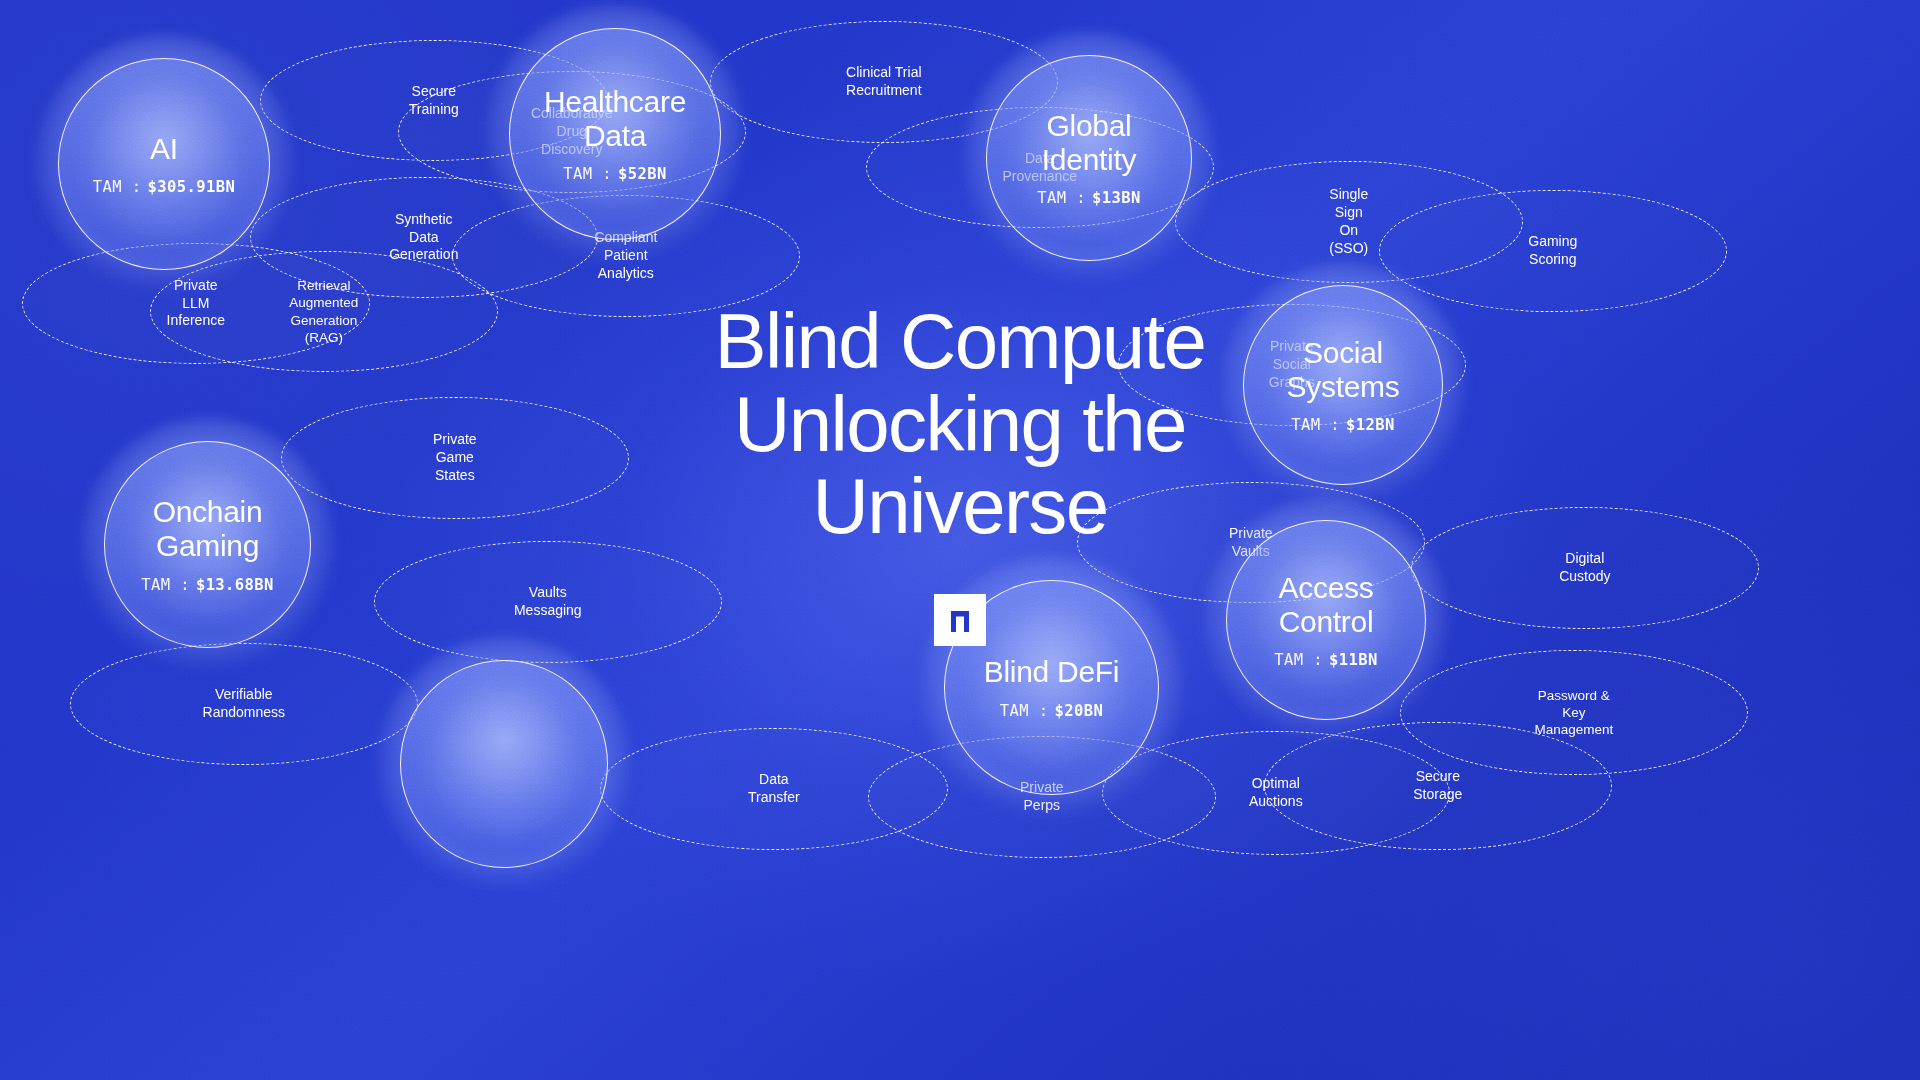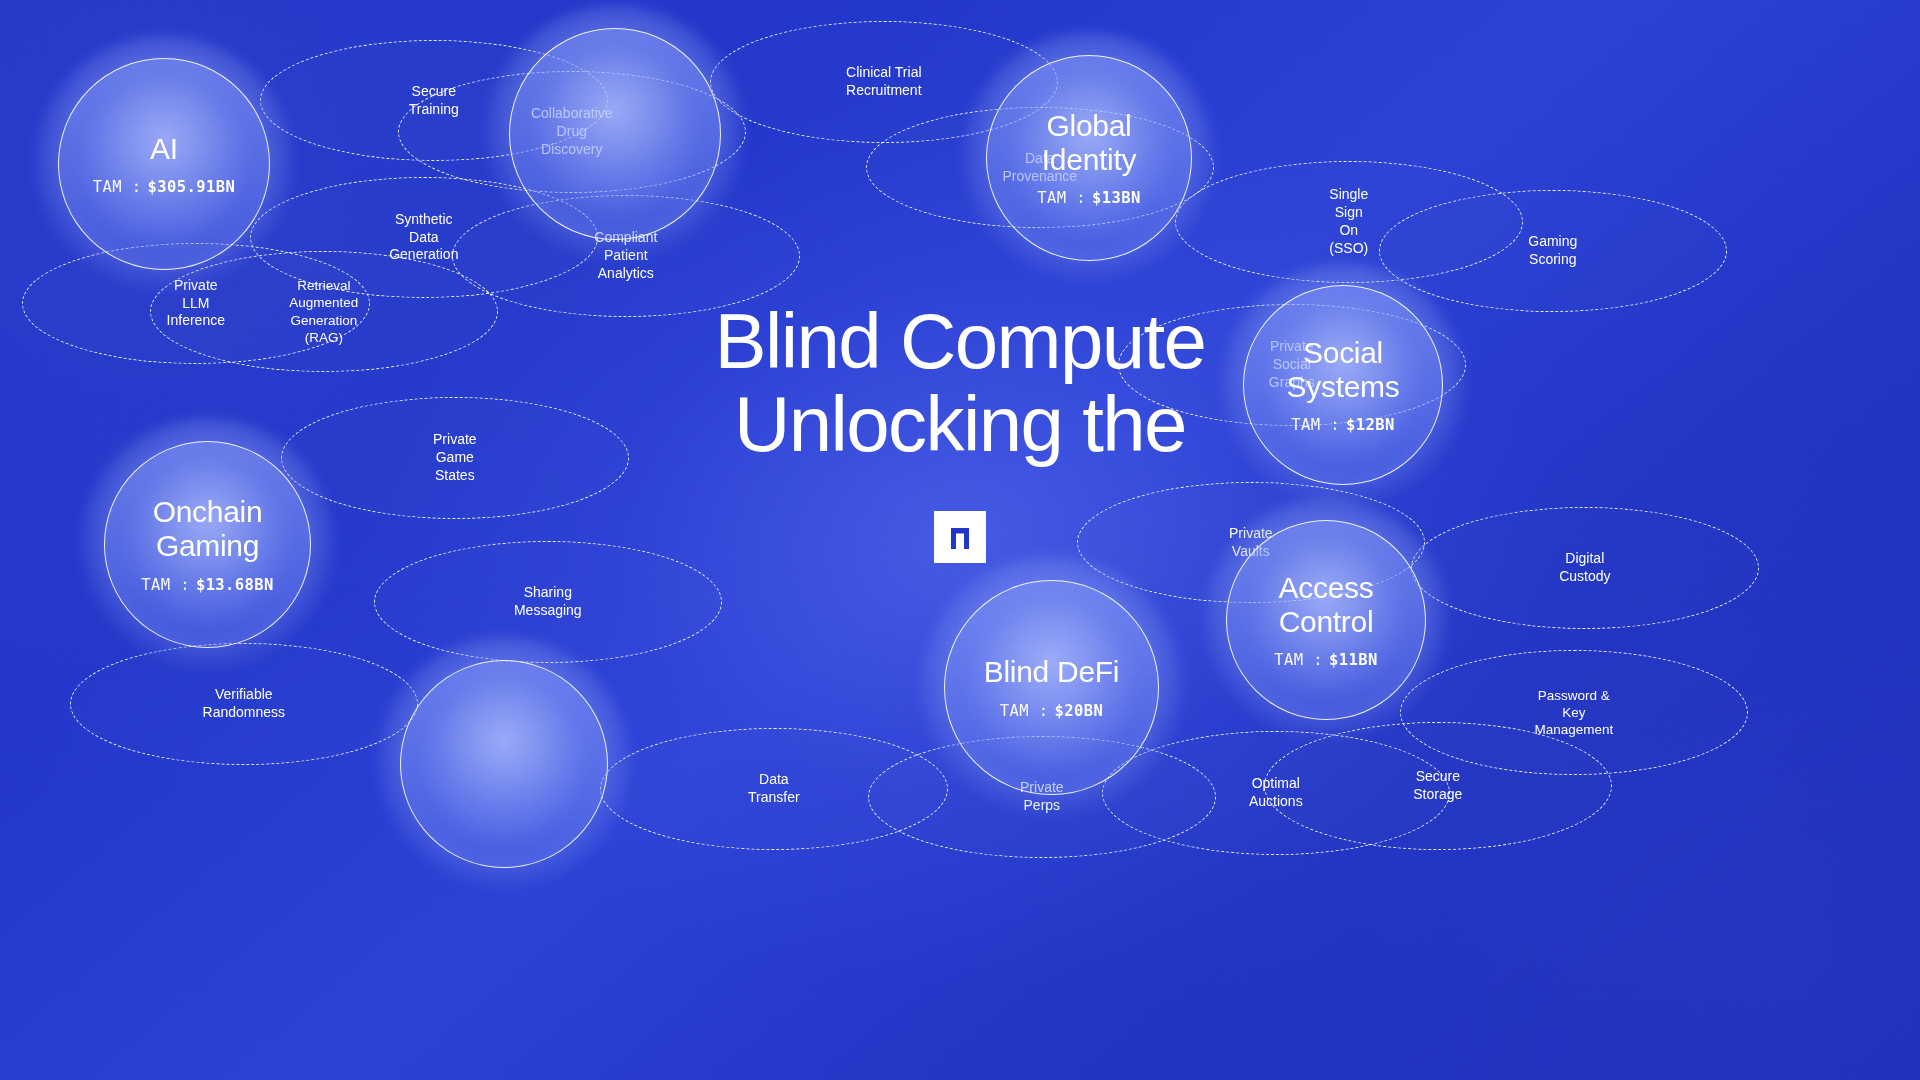--- a/index.html
+++ b/index.html
@@ -159,21 +159,21 @@
     <span style="white-space:pre-line">Private
 Game States</span>
   </div>
 
   <div class="node sat" style="left:70px;top:643px;width:122px;height:122px;">
     <span style="white-space:pre-line">Verifiable
 Randomness</span>
   </div>
 
   <div class="node sat" style="left:374px;top:541px;width:122px;height:122px;">
-    <span style="white-space:pre-line">Sharing
+    <span style="white-space:pre-line">Vaults
 Messaging</span>
   </div>
 
   <div class="node sat" style="left:600px;top:728px;width:122px;height:122px;">
     <span>Data Transfer</span>
   </div>
 
   <div class="node primary" style="left:58px;top:58px;width:212px;height:212px;">
     <div class="halo"></div>
     <div class="orb"></div>
@@ -181,20 +181,27 @@
       <div class="ttl" style="white-space:pre-line">AI</div>
       <div class="tam">
         <span class="lbl">TAM :</span><span class="val">$305.91BN</span>
       </div>
     </div>
   </div>
 
   <div class="node primary" style="left:509px;top:28px;width:212px;height:212px;">
     <div class="halo"></div>
     <div class="orb"></div>
+    <div class="inner">
+      <div class="ttl" style="white-space:pre-line">Healthcare
+Data</div>
+      <div class="tam">
+        <span class="lbl">TAM :</span><span class="val">$52BN</span>
+      </div>
+    </div>
   </div>
 
   <div class="node primary" style="left:986px;top:55px;width:206px;height:206px;">
     <div class="halo"></div>
     <div class="orb"></div>
     <div class="inner">
       <div class="ttl" style="white-space:pre-line">Global
 Identity</div>
       <div class="tam">
         <span class="lbl">TAM :</span><span class="val">$13BN</span>
@@ -251,20 +258,21 @@
 
   <div class="node primary" style="left:400px;top:660px;width:208px;height:208px;">
     <div class="halo"></div>
     <div class="orb"></div>
   </div>
 
   <div id="center">
     <div id="title">
       <div>Blind Compute</div>
       <div>Unlocking the</div>
+      <div>Universe</div>
     </div>
     <div id="logo">
       <svg width="26" height="26" viewBox="0 0 26 26" aria-hidden="true">
         <path d="M4 25 L4 4 L22 4 L22 25 L17 25 L17 9.4 L9 9.4 L9 25 Z" fill="#2236c9"></path>
       </svg>
     </div>
   </div>
 
   <div id="grain"></div>
 </div>

